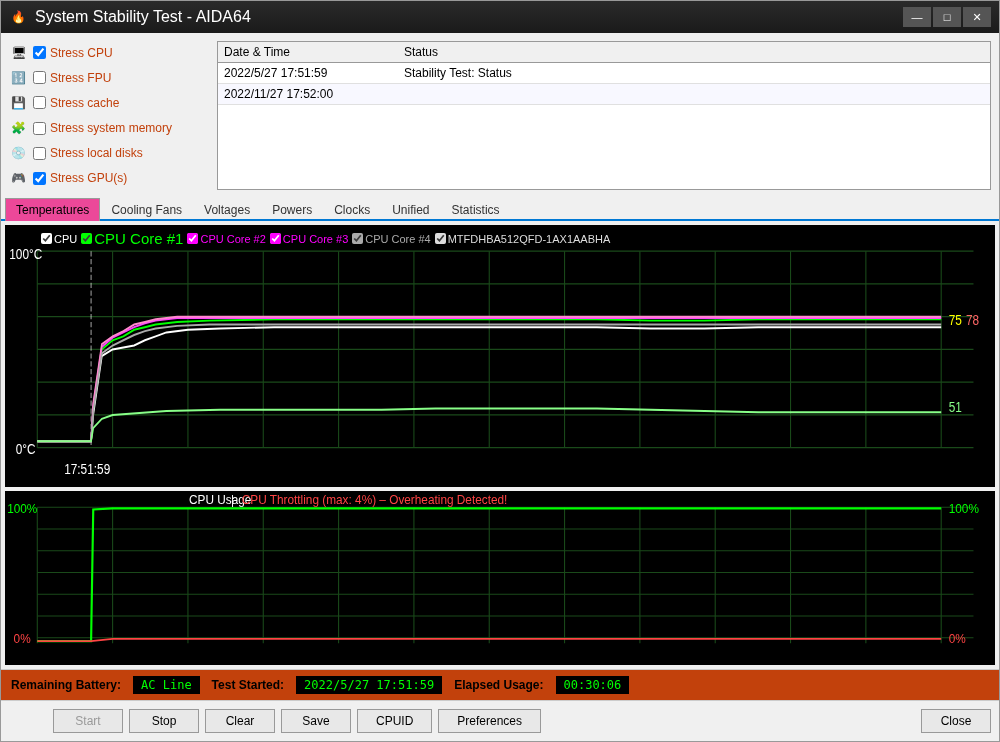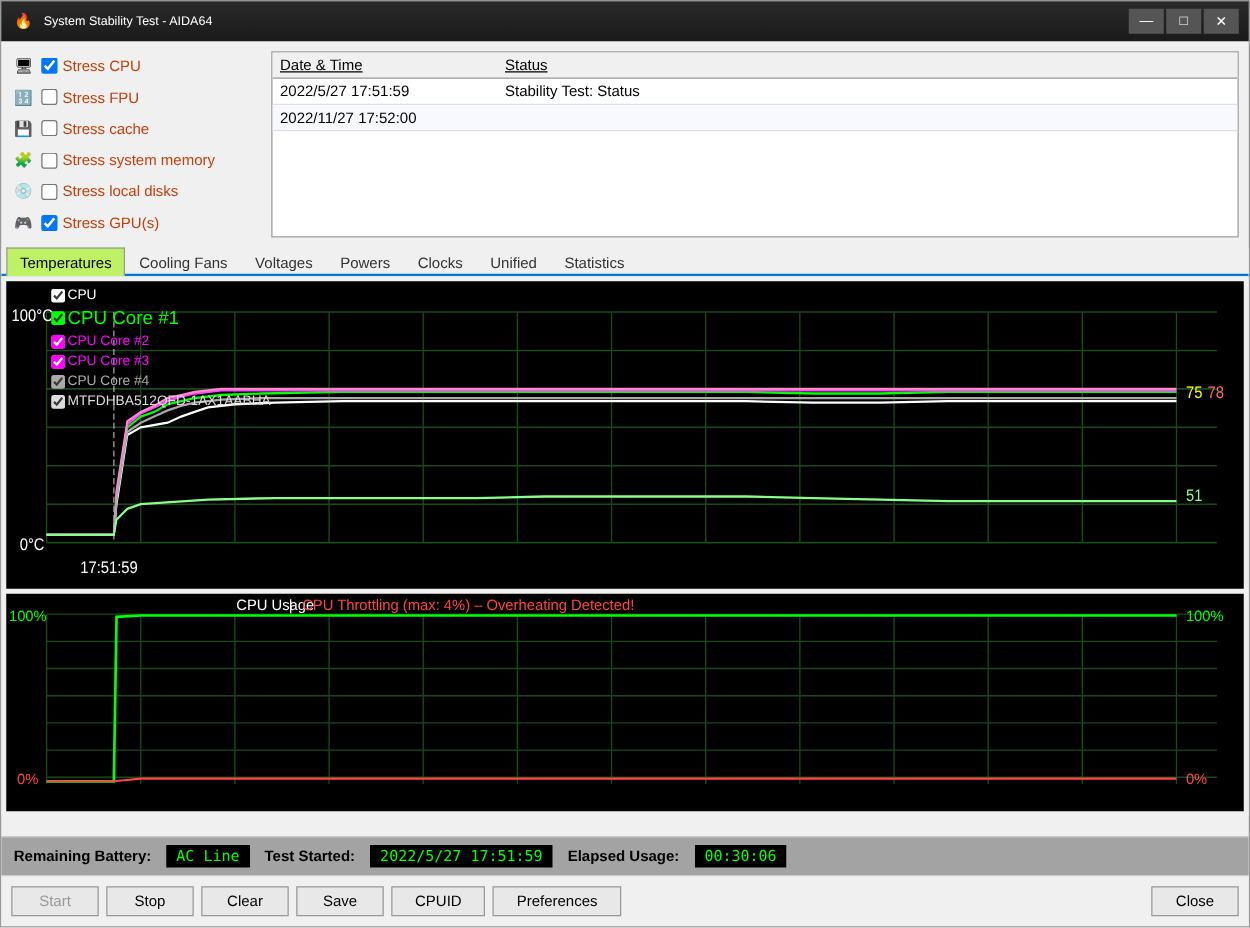--- a/index.html
+++ b/index.html
@@ -32,21 +32,21 @@
     .title-bar-icon {
       width: 20px;
       height: 20px;
       margin-right: 6px;
       display: flex;
       align-items: center;
       justify-content: center;
     }
     .title-bar-title {
       flex: 1;
-      font-size: 10px;
+      font-size: 16px;
       font-weight: normal;
     }
     .title-bar-controls {
       display: flex;
       gap: 2px;
     }
     .title-btn {
       width: 28px;
       height: 20px;
       background: #555;
@@ -112,21 +112,20 @@
       border: 1px solid #999;
       background: white;
       overflow: hidden;
     }
     .log-header {
       display: grid;
       grid-template-columns: 180px 1fr;
       background: #f0f0f0;
       border-bottom: 1px solid #999;
       padding: 3px 6px;
-      text-decoration: underline;
     }
     .log-header span {
       font-size: 12px;
       font-weight: normal;
     }
     .log-row {
       display: grid;
       grid-template-columns: 180px 1fr;
       padding: 3px 6px;
       border-bottom: 1px solid #e0e0e0;
@@ -145,21 +144,21 @@
     .tab {
       padding: 4px 10px;
       font-size: 12px;
       cursor: pointer;
       border: 1px solid transparent;
       border-bottom: none;
       margin-bottom: -2px;
       color: #333;
     }
     .tab.active {
-      background: #bef264;
+      background: #ec4899;
       border-color: #999;
       border-bottom-color: white;
       color: #000;
     }
 
     
     .charts-area {
       flex: 1;
       background: #f0f0f0;
       padding: 4px;
@@ -182,21 +181,20 @@
       flex-shrink: 0;
       position: relative;
       overflow: hidden;
     }
 
     .chart-legend {
       display: flex;
       gap: 6px;
       padding: 3px 6px;
       flex-wrap: wrap;
-      flex-direction: column;
     }
     .legend-item {
       display: flex;
       align-items: center;
       gap: 2px;
       font-size: 11px;
       color: #ddd;
     }
     .legend-checkbox {
       width: 11px;
@@ -207,29 +205,28 @@
     .chart-svg {
       position: absolute;
       top: 0;
       left: 0;
       width: 100%;
       height: 100%;
     }
 
     
     .status-bar {
-      background: #a3a3a3;
+      background: #c2410c;
       border-top: 1px solid #ccc;
       padding: 6px 10px;
       display: flex;
       align-items: center;
       gap: 12px;
       flex-shrink: 0;
       font-size: 12px;
-      margin-top: 16px;
     }
     .status-label {
       font-weight: bold;
       color: #000;
     }
     .status-value {
       background: #000;
       color: #00ff00;
       padding: 2px 8px;
       font-family: monospace;
@@ -252,20 +249,21 @@
       padding: 4px 18px;
       font-size: 12px;
       background: #e8e8e8;
       border: 1px solid #999;
       cursor: pointer;
       min-width: 70px;
     }
     .btn:disabled {
       color: #999;
       cursor: default;
+      margin-left: 44px;
     }
     .btn.right { margin-left: auto; }
 
     
     .grid-line-h {
       stroke: #1a4a1a;
       stroke-width: 1;
     }
     .grid-line-v {
       stroke: #1a4a1a;

